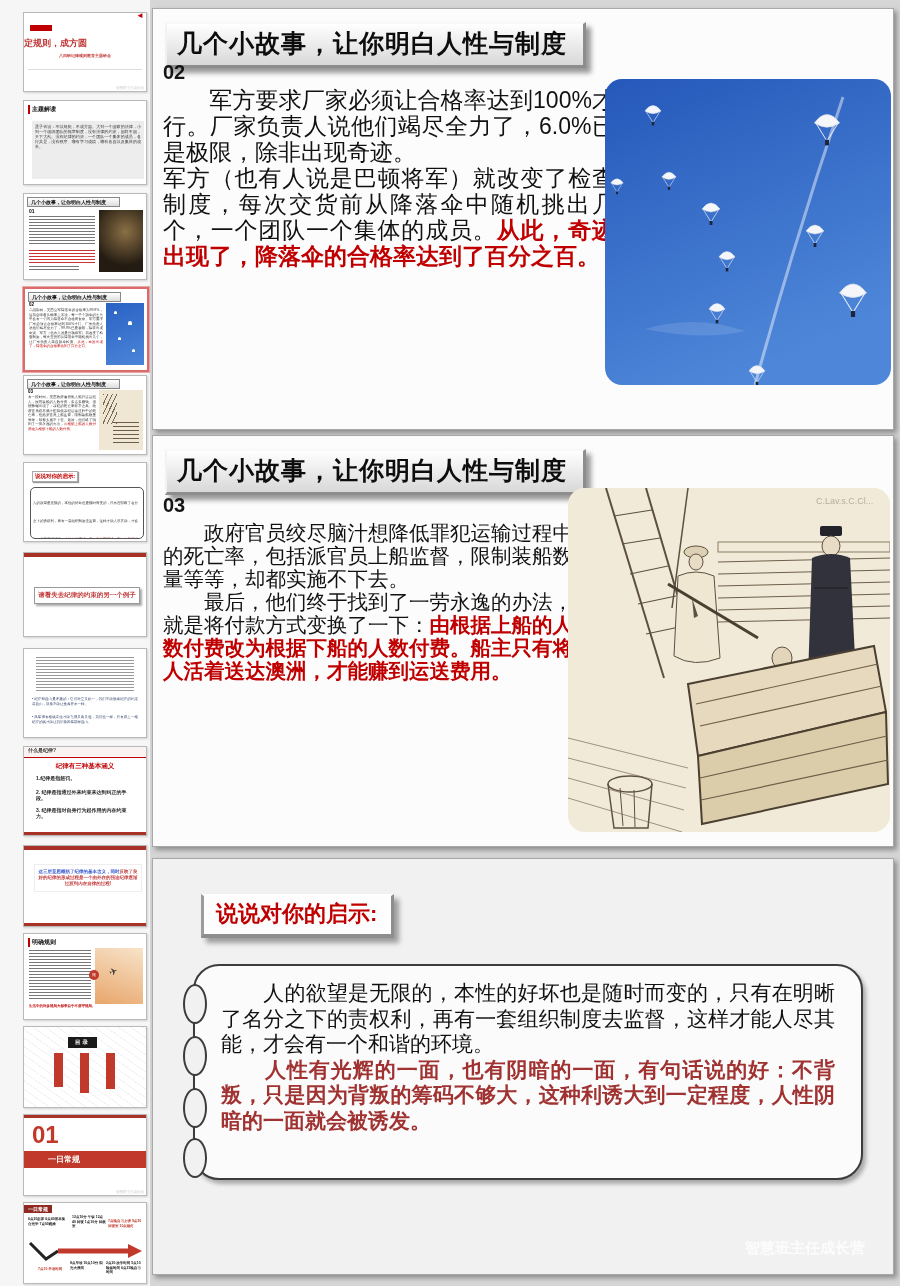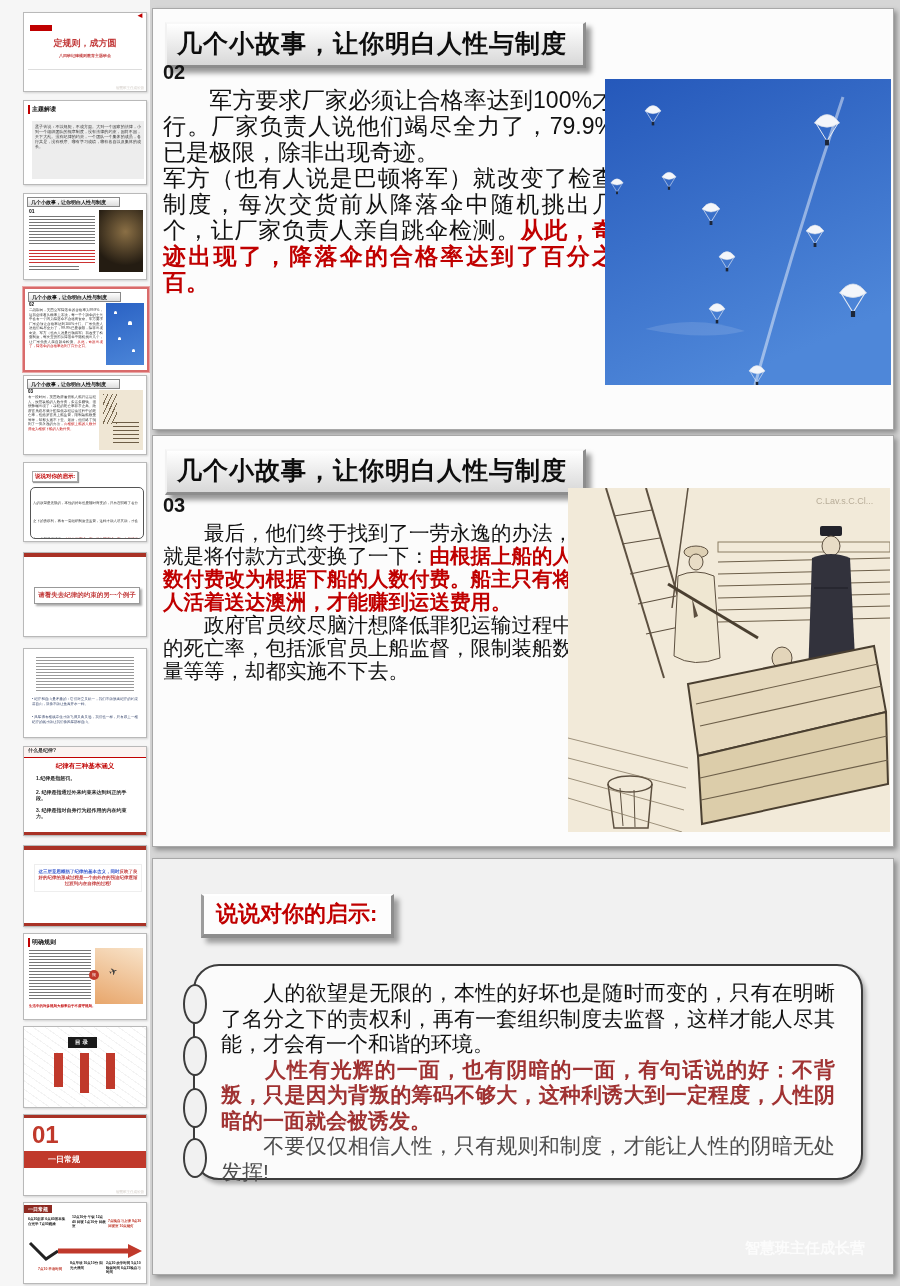--- a/index.html
+++ b/index.html
@@ -29,21 +29,21 @@
             box-shadow:5px 5px 5px rgba(0,0,0,.4);
             font-size:25px;font-weight:700;color:#0d0d0d;letter-spacing:1px;white-space:nowrap;}
   .slidenum{position:absolute;left:10px;font-size:20px;font-weight:700;color:#151515;}
   .rich p{margin:0;text-align:justify;}
   .seg-red{color:#c00000;font-weight:700;}
   .seg-dred{color:#a03232;font-weight:700;}
   .seg-gray{color:#4d4d4d;}
   .seg-black{color:#111;}
   .body1{position:absolute;left:10px;top:78px;width:452px;font-size:23px;line-height:26px;color:#111;}
   .body2{position:absolute;left:10px;top:85px;width:410px;font-size:20.5px;line-height:23px;color:#111;}
-  .photo{position:absolute;overflow:hidden;}
+  .photo{position:absolute;overflow:hidden;border-radius:17px;}
   
   .badge3d{position:absolute;left:48px;top:35px;padding:3px 14px 5px 12px;background:#fdfdfd;
            border-top:2px solid #fff;border-left:3px solid #9c9c9c;
            border-right:3px solid #8d8d8d;border-bottom:4px solid #8d8d8d;
            box-shadow:5px 5px 5px rgba(0,0,0,.35);
            font-size:22px;font-weight:700;color:#c00000;white-space:nowrap;}
   .bubble{position:absolute;left:40px;top:105px;width:666px;height:212px;background:#fbfbfb;
           border:2px solid #3c3c3c;border-radius:26px;box-shadow:3px 4px 4px rgba(0,0,0,.3);}
   .bubble .rich{position:absolute;left:26px;top:14px;width:614px;font-size:21px;line-height:25.5px;}
   .scallop{position:absolute;left:-12px;width:20px;height:36px;border-radius:50%;
@@ -53,21 +53,21 @@
   .redflag{position:absolute;top:-2px;right:2px;font-size:8px;color:#c00000;font-weight:700;}
 </style>
 </head>
 <body>
 
 <div class="sidebar">
 
   <div class="thumb" style="top:12px;height:78px;">
     <div class="redflag">◄</div>
     <div style="position:absolute;left:6px;top:12px;width:22px;height:6px;background:#c00000;"></div>
-    <div style="position:absolute;left:0;top:24px;width:100%;text-align:center;font-size:9px;font-weight:700;color:#c23a3a;">定规则，成方圆</div>
+    <div style="position:absolute;left:0;top:24px;width:100%;text-align:left;font-size:9px;font-weight:700;color:#c23a3a;">定规则，成方圆</div>
     <div style="position:absolute;left:0;top:40px;width:100%;text-align:center;font-size:4px;font-weight:700;color:#c23a3a;">八四班纪律规则教育主题班会</div>
     <div style="position:absolute;left:4px;top:56px;width:114px;border-top:1px solid #ddd;"></div>
     <div class="thumb-wm">智慧班主任成长营</div>
   </div>
 
   <div class="thumb" style="top:100px;height:83px;">
     <div style="position:absolute;left:4px;top:4px;border-left:2px solid #c00000;padding-left:2px;font-size:6px;font-weight:700;color:#111;">主题解读</div>
     <div class="tinytext" style="position:absolute;left:8px;top:20px;width:106px;height:52px;background:#ededed;padding:3px;">孟子曾说：不以规矩，不成方圆。大到一个国家的法律，小到一个组织团队的规章制度，没有法律的约束，国将不国，天下大乱。没有纪律的约束，一个团队一个集体的成员，各行其是，没有秩序、哪有学习成绩，哪有各自以及集体的成长。</div>
   </div>
 
@@ -175,22 +175,22 @@
     <div style="position:absolute;left:14px;top:64px;width:30px;font-size:3.5px;line-height:4.5px;color:#c0392b;font-weight:700;">7点10 早读时间</div>
     <div style="position:absolute;left:46px;top:58px;width:34px;font-size:3.5px;line-height:4.5px;color:#222;font-weight:700;">8点早读 10点10分 阳光大课间</div>
     <div style="position:absolute;right:2px;top:58px;width:38px;font-size:3.5px;line-height:4.5px;color:#222;font-weight:700;">2点20 放学时间 5点10 晚饭时间 6点21晚自习时间</div>
   </div>
 </div>
 
 <div class="slide" style="top:8px;height:420px;">
   <div class="titlebox">几个小故事，让你明白人性与制度</div>
   <div class="slidenum" style="top:52px;">02</div>
   <div class="body1 rich">
-      <p><span class="seg-black">　　军方要求厂家必须让合格率达到100%才行。厂家负责人说他们竭尽全力了，79.9%已是极限，除非出现奇迹。</span></p>
-      <p><span class="seg-black">军方（也有人说是巴顿将军）就改变了检查制度，每次交货前从降落伞中随机挑出几个，让厂家负责人亲自跳伞检测。</span><span class="seg-red">从此，奇迹出现了，降落伞的合格率达到了百分之百。</span></p>
+      <p><span class="seg-black">　　军方要求厂家必须让合格率达到100%才行。厂家负责人说他们竭尽全力了，6.0%已是极限，除非出现奇迹。</span></p>
+      <p><span class="seg-black">军方（也有人说是巴顿将军）就改变了检查制度，每次交货前从降落伞中随机挑出几个，一个团队一个集体的成员。</span><span class="seg-red">从此，奇迹出现了，降落伞的合格率达到了百分之百。</span></p>
     </div>
   <div class="photo" style="left:452px;top:70px;width:286px;height:306px;">
     <svg width="286" height="306">
       <defs>
         <linearGradient id="sky" x1="0" y1="0" x2="0.4" y2="1">
           <stop offset="0" stop-color="#2558ba"></stop>
             <stop offset="1" stop-color="#4e87d9"></stop>
         </linearGradient>
         <g id="chute">
           <path d="M-9,0 Q0,-12 9,0 Q4,3 0,3 Q-4,3 -9,0 Z" fill="#f4f6fa" stroke="#d7dde8" stroke-width="0.5"></path>
@@ -213,22 +213,22 @@
       <use href="#chute" transform="translate(112,230) scale(0.9)"></use>
       <use href="#chute" transform="translate(152,292) scale(0.9)"></use>
     </svg>
   </div>
 </div>
 
 <div class="slide" style="top:435px;height:410px;">
   <div class="titlebox">几个小故事，让你明白人性与制度</div>
   <div class="slidenum" style="top:58px;">03</div>
   <div class="body2 rich">
+      <p><span class="seg-black">　　政府官员绞尽脑汁想降低罪犯运输过程中的死亡率，包括派官员上船监督，限制装船数量等等，却都实施不下去。</span></p>
       <p><span class="seg-black">　　最后，他们终于找到了一劳永逸的办法，就是将付款方式变换了一下：</span><span class="seg-red">由根据上船的人数付费改为根据下船的人数付费。船主只有将人活着送达澳洲，才能赚到运送费用。</span></p>
-      <p><span class="seg-black">　　政府官员绞尽脑汁想降低罪犯运输过程中的死亡率，包括派官员上船监督，限制装船数量等等，却都实施不下去。</span></p>
     </div>
   <div class="photo" style="left:415px;top:52px;width:322px;height:344px;background:#f2ead9;">
     <svg width="322" height="344">
       <rect width="322" height="344" fill="#f2ead9"></rect>
       <text x="248" y="16" font-size="9" fill="#b8ad99">C.Lav.s.C.Cl...</text>
 
       <line x1="38" y1="0" x2="96" y2="190" stroke="#5d5040" stroke-width="2"></line>
       <line x1="78" y1="0" x2="128" y2="170" stroke="#5d5040" stroke-width="2"></line>
       <line x1="46" y1="28" x2="84" y2="22" stroke="#5d5040" stroke-width="1.2"></line>
       <line x1="54" y1="56" x2="92" y2="50" stroke="#5d5040" stroke-width="1.2"></line>
@@ -295,17 +295,16 @@
 <div class="slide" style="top:858px;height:415px;background:#f1f1f1;">
   <div class="badge3d">说说对你的启示:</div>
   <div class="bubble">
     <div class="scallop" style="top:18px;"></div>
     <div class="scallop" style="top:70px;"></div>
     <div class="scallop" style="top:122px;"></div>
     <div class="scallop" style="top:172px;"></div>
     <div class="rich">
         <p><span class="seg-black">　　人的欲望是无限的，本性的好坏也是随时而变的，只有在明晰了名分之下的责权利，再有一套组织制度去监督，这样才能人尽其能，才会有一个和谐的环境。</span></p>
         <p><span class="seg-dred">　　人性有光辉的一面，也有阴暗的一面，有句话说的好：不背叛，只是因为背叛的筹码不够大，这种利诱大到一定程度，人性阴暗的一面就会被诱发。</span></p>
-        <p><span class="seg-gray">　　不要仅仅相信人性，只有规则和制度，才能让人性的阴暗无处发挥!</span></p>
       </div>
   </div>
   <div class="wm" style="right:28px;bottom:16px;font-size:15px;">智慧班主任成长营</div>
 </div>
 
 </body></html>

